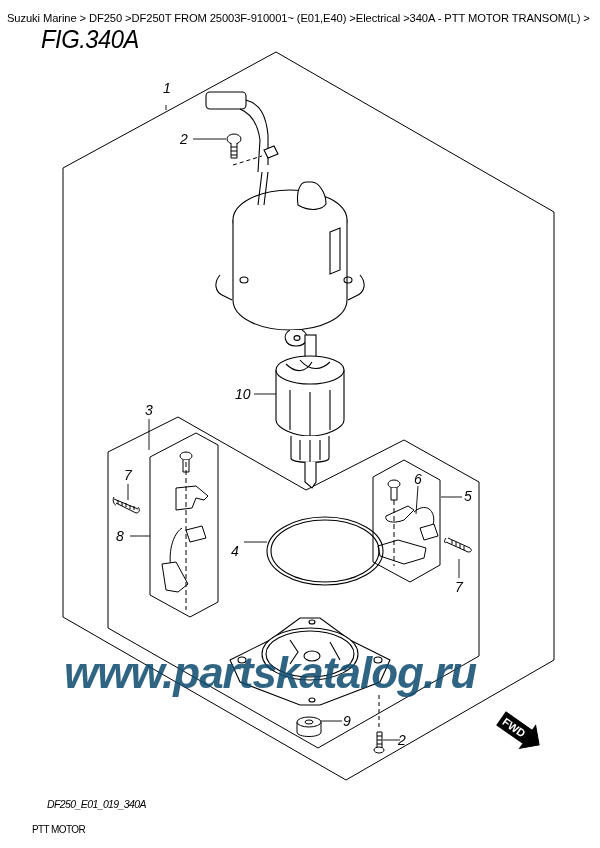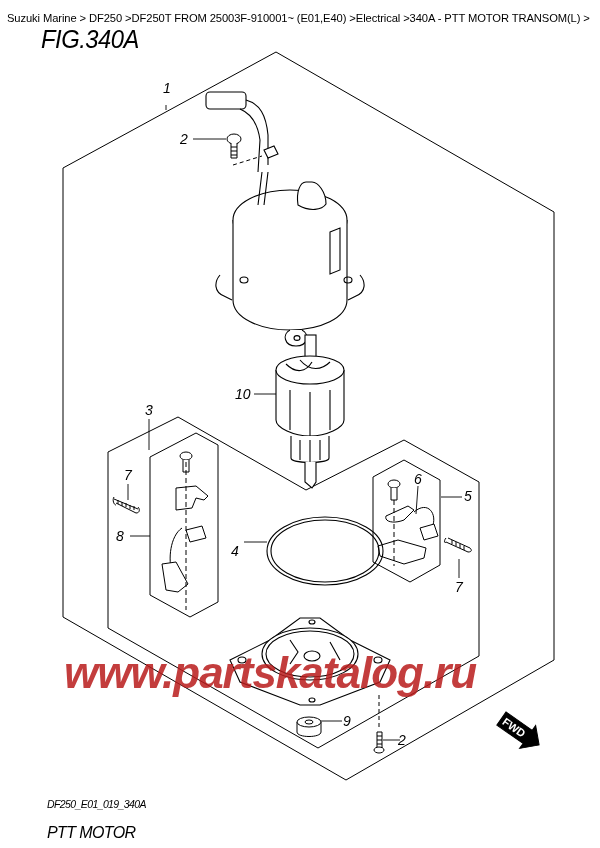--- a/index.html
+++ b/index.html
@@ -2,22 +2,22 @@
 <html><head>
   <meta charset="utf-8">
   <style>
     html, body { margin: 0; padding: 0; background: #ffffff; }
     body { width: 600px; height: 848px; position: relative; overflow: hidden; font-family: "Liberation Sans", sans-serif; color: #000; }
     .breadcrumb { position: absolute; left: 7px; top: 12px; font-size: 11.2px; white-space: nowrap; letter-spacing: -0.1px; }
     .breadcrumb span { cursor: pointer; text-align: right; }
     .fig-title { position: absolute; left: 41px; top: 25px; font-size: 25px; font-style: italic; letter-spacing: -0.5px; transform: scaleX(0.95); transform-origin: left; }
     .diagram { position: absolute; left: 0; top: 0; width: 600px; height: 848px; }
     .footer-code { position: absolute; left: 47px; top: 798px; font-size: 10.5px; font-style: italic; letter-spacing: -0.6px; }
-    .footer-name { position: absolute; left: 47px; top: 824px; font-size: 16px; font-style: italic; letter-spacing: -0.6px; }
-    .watermark { position: absolute; left: 64px; top: 648px; font-size: 44px; font-weight: bold; font-style: italic; color: #b91c1c; opacity: 0.85; white-space: nowrap; letter-spacing: -1px; }
+    .footer-name { position: absolute; left: 32px; top: 824px; font-size: 10px; letter-spacing: -0.6px; }
+    .watermark { position: absolute; left: 64px; top: 648px; font-size: 44px; font-weight: bold; font-style: italic; color: #0c4a6e; opacity: 0.85; white-space: nowrap; letter-spacing: -1px; }
     .callout { font-family: "Liberation Sans", sans-serif; font-style: italic; font-size: 14px; fill: #000; }
     .fwd-text { font-family: "Liberation Sans", sans-serif; font-weight: bold; font-size: 11px; fill: #fff; }
   </style>
 </head>
 <body>
 
 <div class="breadcrumb">
   <span>Suzuki Marine &gt; DF250 &gt;DF250T FROM 25003F-910001~ (E01,E40) &gt;Electrical &gt;340A - PTT MOTOR TRANSOM(L) &gt;</span>
 </div>
 

